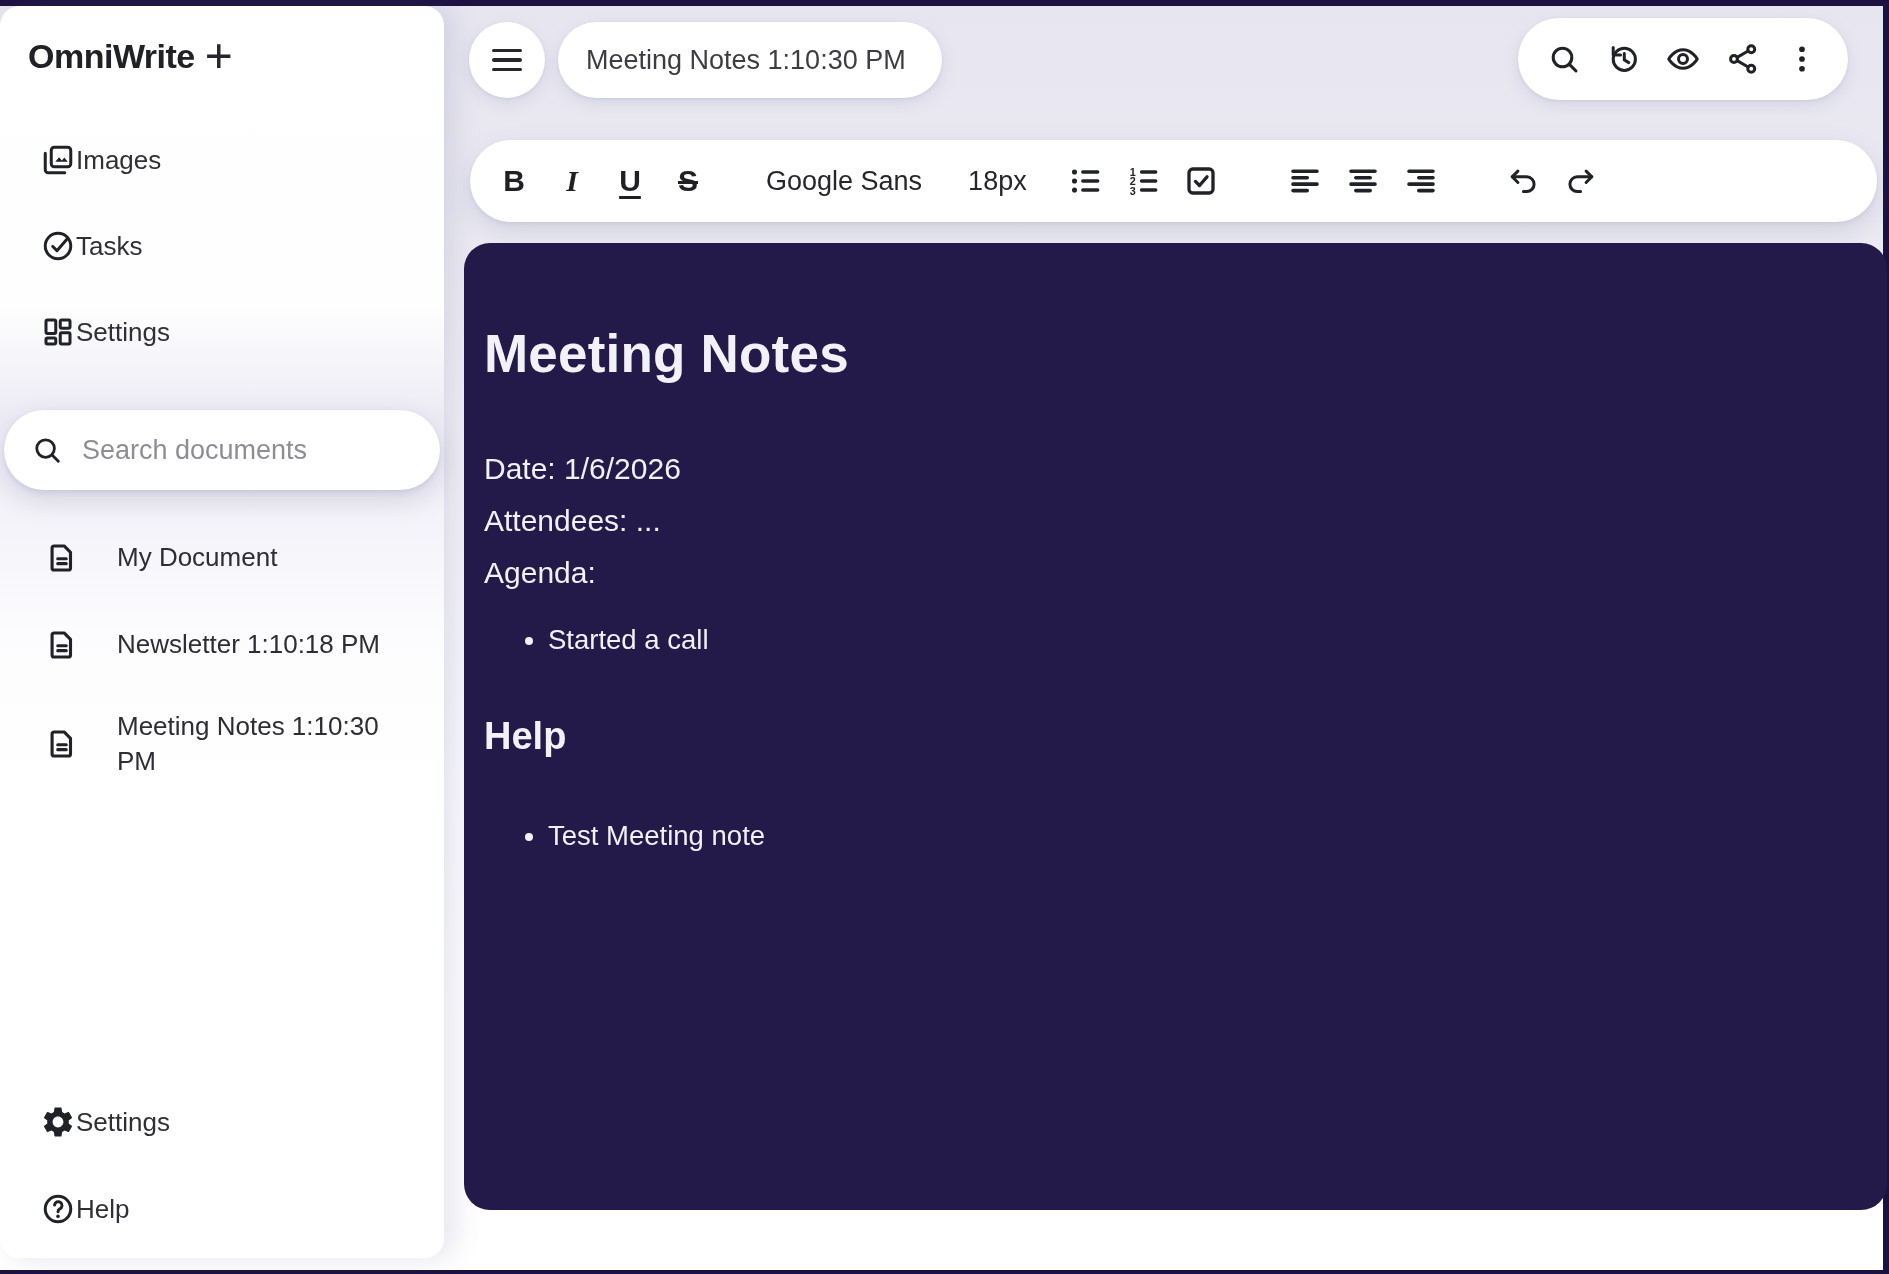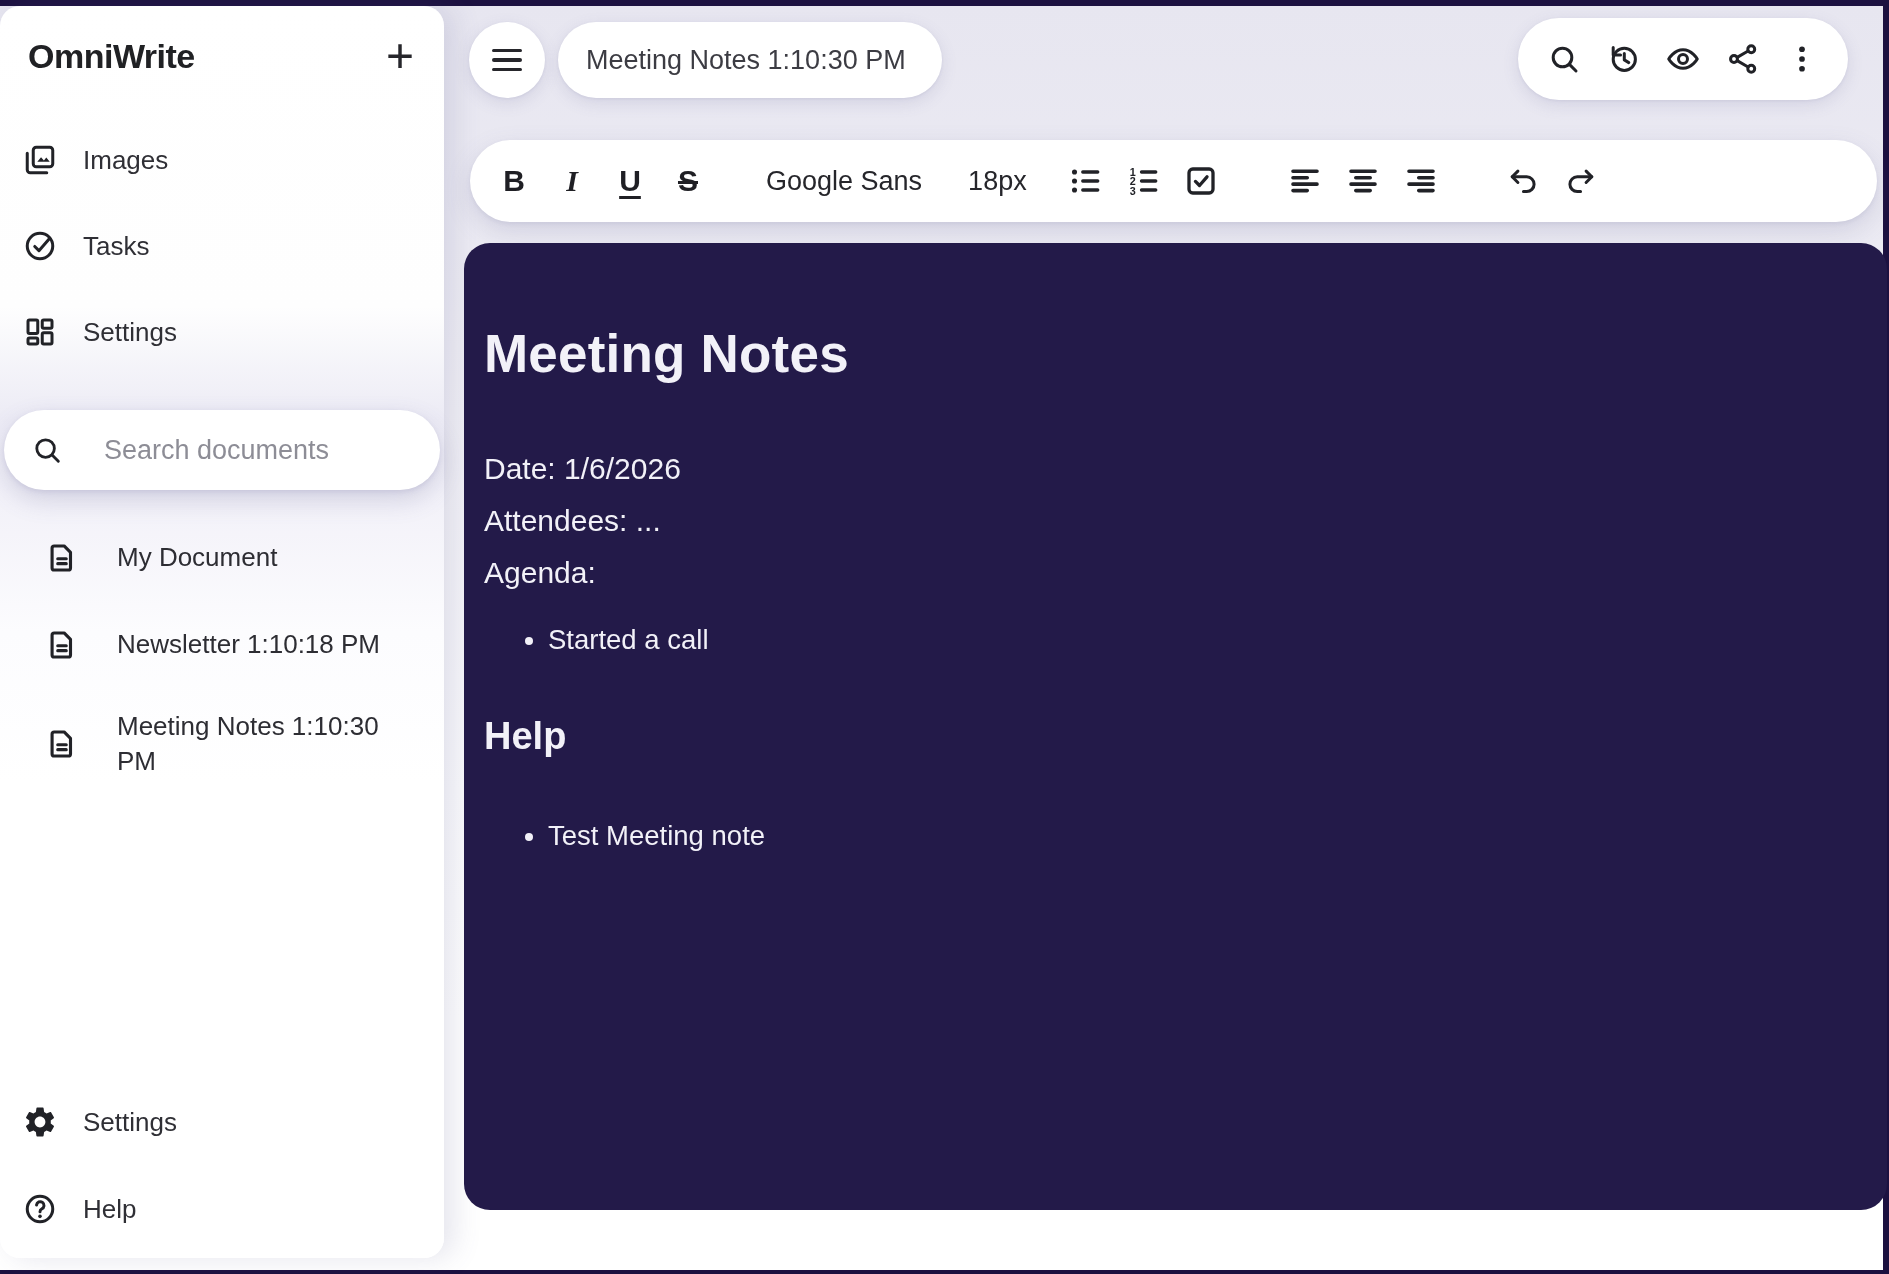--- a/index.html
+++ b/index.html
@@ -4,30 +4,30 @@
 <style>
   html,body{margin:0;padding:0;background:#1c1140;}
   *{box-sizing:border-box;font-family:"Liberation Sans","DejaVu Sans",sans-serif;}
   .stage{position:relative;width:1889px;height:1274px;background:#1c1140;overflow:hidden;}
   .app{position:absolute;left:0;top:6px;right:6px;bottom:4px;
        background:linear-gradient(180deg,#e7e6f0 0%,#eae9f2 14%,#f1f0f6 32%,#fbfbfd 62%,#ffffff 80%,#ffffff 100%);}
   
   .sidebar{position:absolute;left:0;top:6px;width:444px;height:1252px;border-radius:20px;
            background:linear-gradient(180deg,#ffffff 0%,#fefefe 24%,#ecebf5 33%,#f3f2f9 40%,#fcfcfe 50%,#ffffff 62%,#ffffff 100%);
            box-shadow:10px 0 28px rgba(96,94,146,.16);}
-  .sb-header{position:absolute;top:22px;left:28px;right:20px;height:56px;display:flex;align-items:center;justify-content:space-between;}
+  .sb-header{position:absolute;top:22px;left:28px;right:20px;height:56px;display:flex;align-items:center;justify-content:flex-start;}
   .app-title{font-size:34px;font-weight:800;color:#202124;letter-spacing:-.5px;}
   .new-doc{background:none;border:none;font-size:48px;font-weight:200;color:#26262b;line-height:1;padding:0 10px;cursor:pointer;}
-  .row{position:absolute;left:0;width:100%;display:flex;align-items:center;gap:25px;padding-left:22px;height:48px;
+  .row{position:absolute;left:0;width:100%;display:flex;align-items:center;padding-left:40px;height:48px;
        font-size:26px;color:#2f2f35;cursor:pointer;}
   #nav-images{top:130px}#nav-tasks{top:216px}#nav-templates{top:302px}
   #foot-settings{top:1092px}#foot-help{top:1179px}
   .search-pill{position:absolute;top:404px;left:4px;width:436px;height:80px;border-radius:40px;background:#fff;
                box-shadow:0 10px 24px rgba(96,94,146,.22),0 2px 5px rgba(96,94,146,.12);
-               display:flex;align-items:center;gap:38px;padding-left:26px;}
+               display:flex;align-items:center;gap:16px;padding-left:26px;}
   .search-pill input{border:none;outline:none;background:transparent;font-size:27px;color:#3c3c43;width:300px;}
   .search-pill input::placeholder{color:#8d8d96;}
   .doc-item{position:absolute;left:0;width:100%;display:flex;align-items:center;gap:38px;
             padding:0 26px 0 45px;font-size:26px;color:#2d2d33;line-height:1.35;cursor:pointer;}
   #doc-0{top:524px;height:56px}#doc-1{top:611px;height:56px}#doc-2{top:692px;height:92px}
   .doc-item .lbl{flex:1;}
   
   .ic{width:36px;height:36px;stroke:#212227;fill:none;stroke-width:2;stroke-linecap:round;stroke-linejoin:round;flex-shrink:0;}
   .ic.small{width:34px;height:34px;}
   .fillpart{fill:#212227;stroke:none;}

